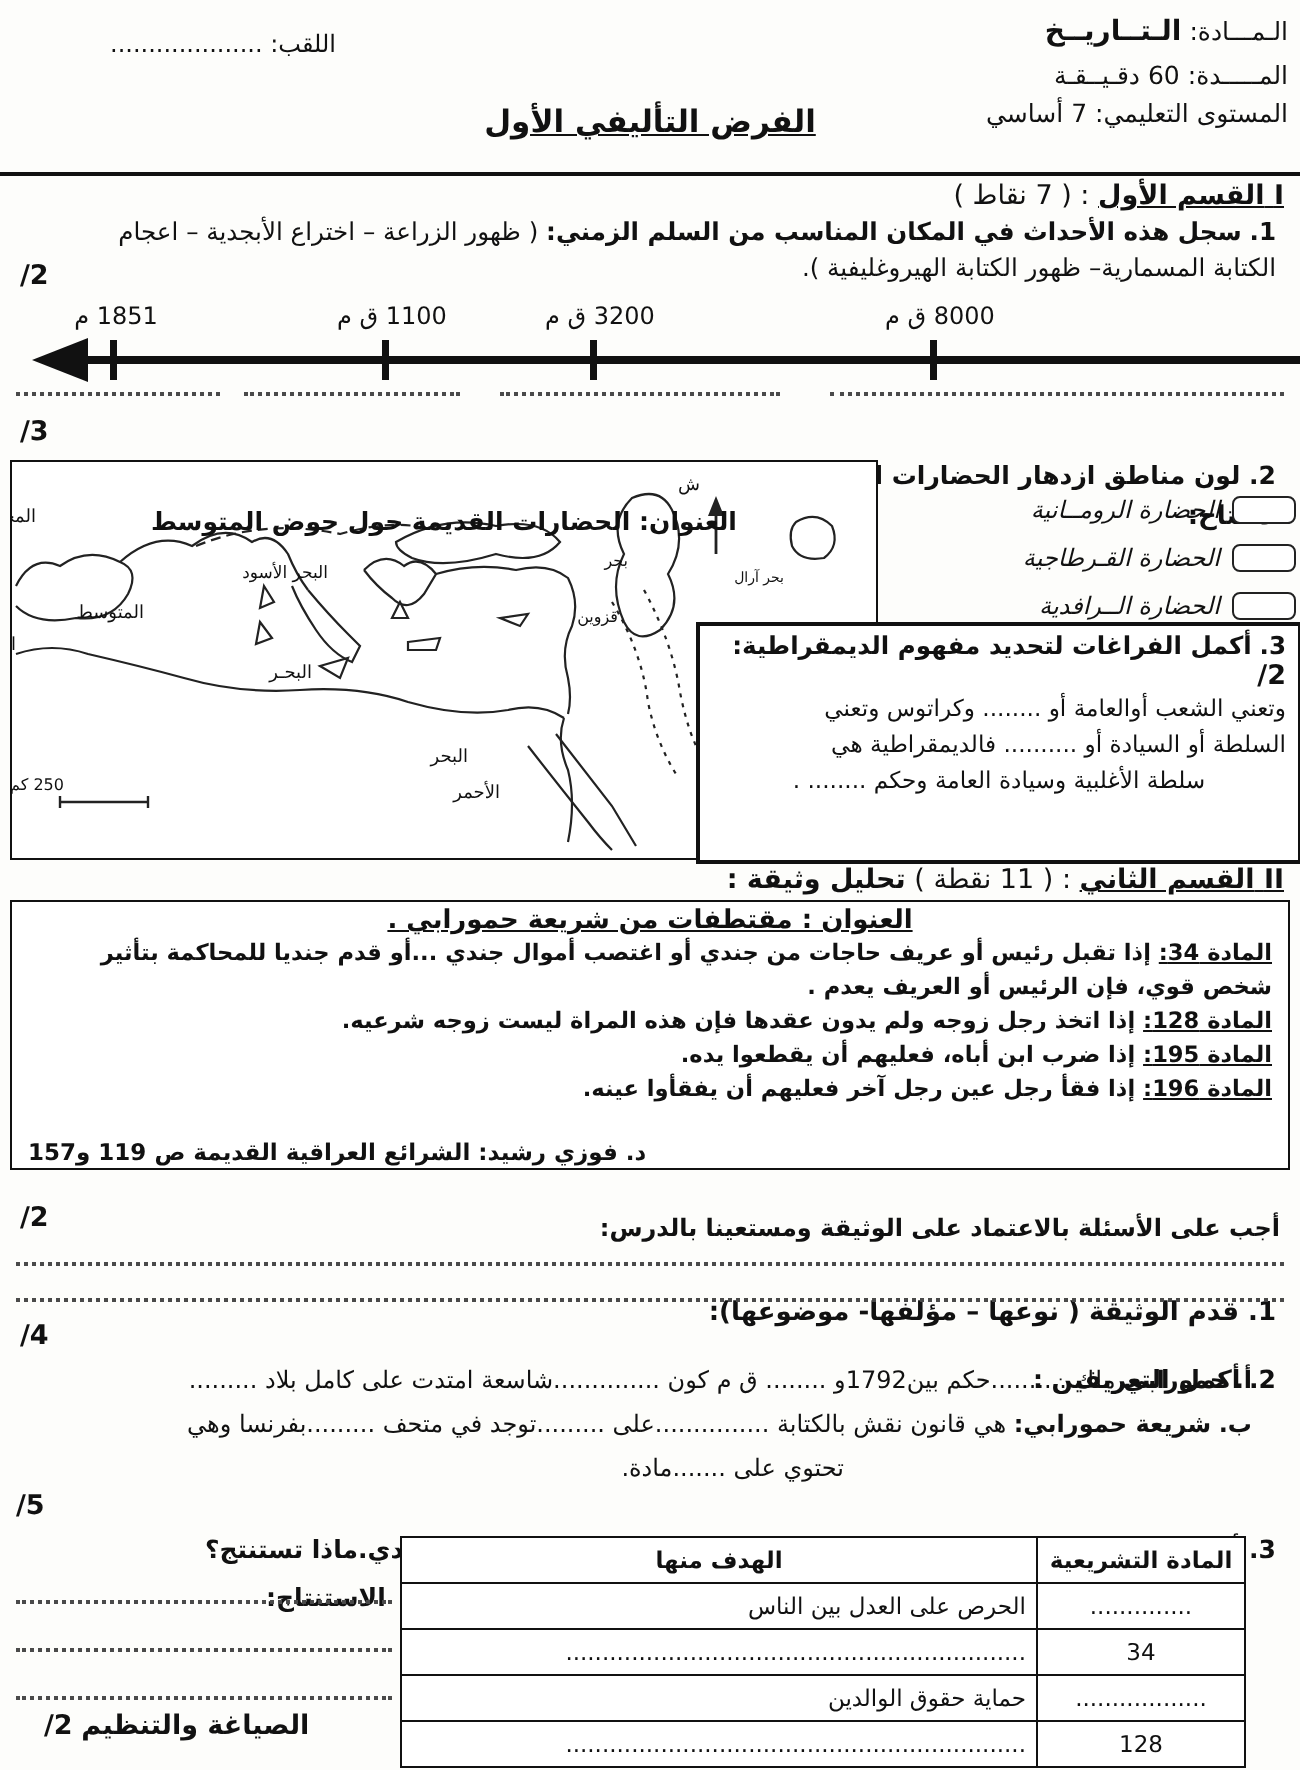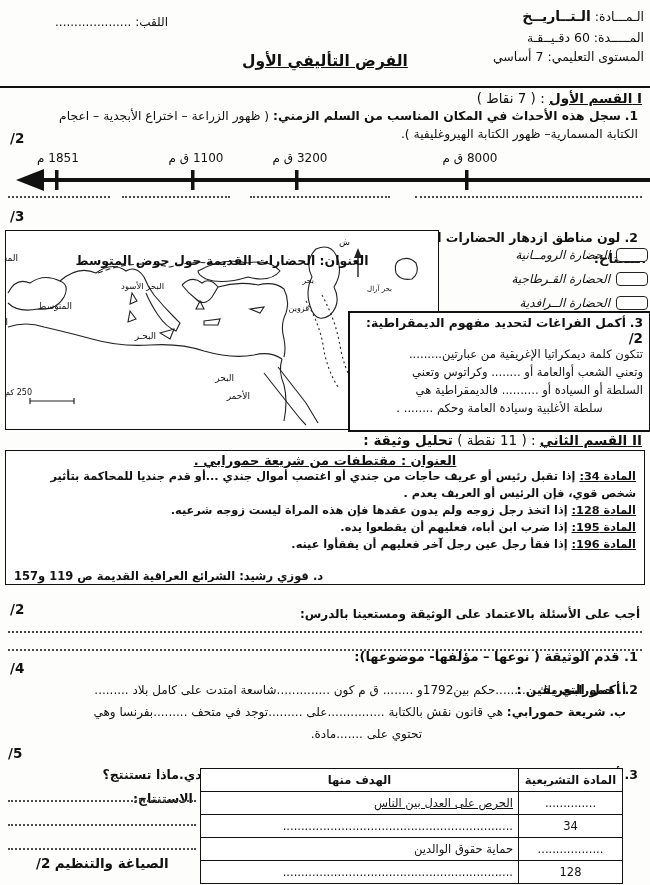--- a/index.html
+++ b/index.html
@@ -147,21 +147,20 @@
   <span>الحضارة الــرافدية</span>
 </div>
 
 <div class="abs box" style="left:348px;top:311px;width:287px;height:111px;border-width:2px;padding:3px 6px;">
   <div style="font-size:12.3px;">
     <span class="b">3.</span>
     <span class="b">أكمل الفراغات لتحديد مفهوم الديمقراطية:</span>
     <span class="score">/2</span>
   </div>
   <div style="font-size:11.6px;line-height:1.55;text-align:right;">
-    <div>تتكون كلمة ديمكراتيا الإغريقية من عبارتين.........</div>
     <div>وتعني الشعب أوالعامة أو ........  وكراتوس وتعني</div>
     <div>السلطة أو السيادة أو ..........  فالديمقراطية هي</div>
     <div style="text-align:center;">سلطة الأغلبية وسيادة العامة وحكم ........ .</div>
   </div>
 </div>
 
 <div class="abs" style="right:8px;top:432px;font-size:13.5px;">
   <span class="u" style="font-weight:800;">
     <span>II</span>
     <span>القسم الثاني</span></span><span> : ( 11 نقطة ) </span><span class="b">تحليل وثيقة :</span>
@@ -230,21 +229,21 @@
         <col style="width:104px;">
         <col>
       </colgroup>
     <tbody>
         <tr>
       <th>المادة التشريعية</th>
       <th>الهدف منها</th>
     </tr>
     <tr>
       <td style="text-align:center;">..............</td>
-      <td style="text-align:right;text-decoration:underline;">الحرص على العدل بين الناس</td>
+      <td style="text-align:right;">الحرص على العدل بين الناس</td>
     </tr>
     <tr>
       <td style="text-align:center;">34</td>
       <td style="text-align:right;">...............................................................</td>
     </tr>
     <tr>
       <td style="text-align:center;">..................</td>
       <td style="text-align:right;">حماية حقوق الوالدين</td>
     </tr>
     <tr>
@@ -253,16 +252,16 @@
     </tr>
   </tbody>
     </table>
 </div>
 
 <div class="abs b" style="left:133px;top:771px;font-size:12.5px;">الاستنتاج:</div>
 <div class="dotline" style="left:8px;top:800px;width:188px;"></div>
 <div class="dotline" style="left:8px;top:824px;width:188px;"></div>
 <div class="dotline" style="left:8px;top:848px;width:188px;"></div>
 
-<div class="abs" style="left:36px;top:855px;font-size:13.5px;text-align:center;">
+<div class="abs" style="left:22px;top:855px;font-size:13.5px;text-align:center;">
   <span style="font-weight:800;">الصياغة والتنظيم</span>
   <span class="score">/2</span>
 </div>
 
 </body></html>

